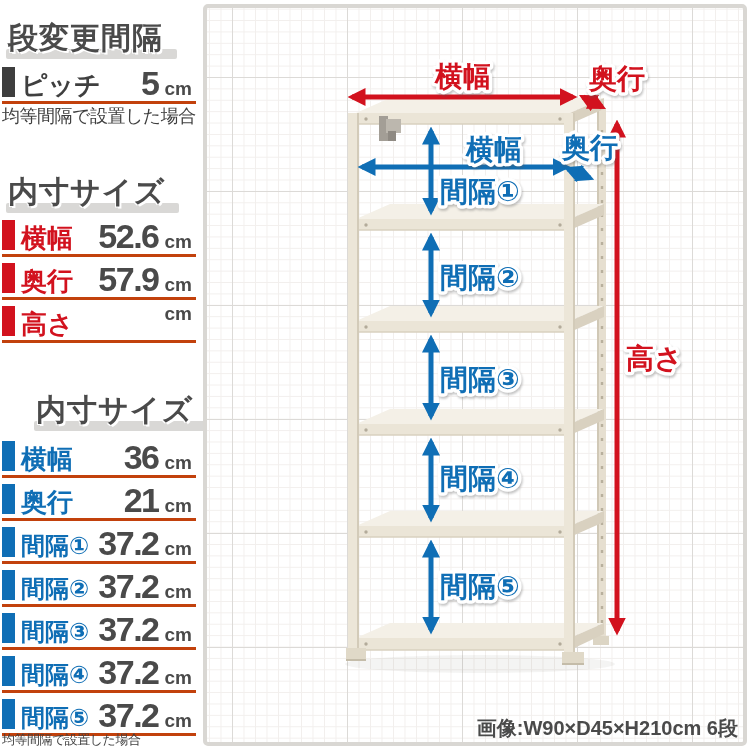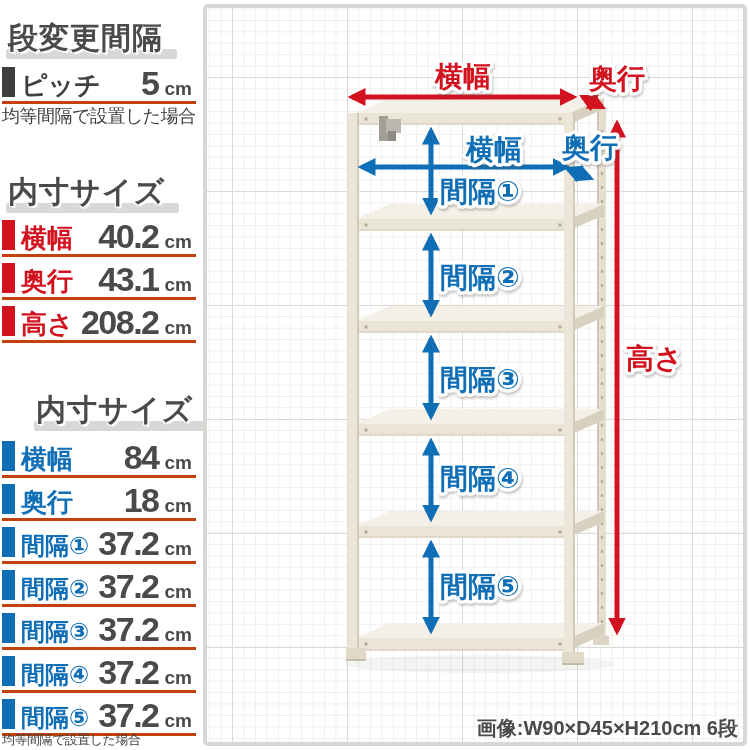--- a/index.html
+++ b/index.html
@@ -98,56 +98,55 @@
     </span>
   </div>
   <div class="note" style="top:92px;">均等間隔で設置した場合</div>
 
   <div class="hd" style="top:160px;">内寸サイズ</div>
 
   <div class="row" style="top:205px;">
     <span class="marker red"></span>
     <span class="lbl red">横幅</span>
     <span class="val">
-      <span class="num">40.2</span>
+      <span class="num">52.6</span>
       <span class="unit">cm</span>
     </span>
   </div>
   <div class="row" style="top:248px;">
     <span class="marker red"></span>
     <span class="lbl red">奥行</span>
     <span class="val">
-      <span class="num">43.1</span>
+      <span class="num">57.9</span>
       <span class="unit">cm</span>
     </span>
   </div>
   <div class="row" style="top:291px;">
     <span class="marker red"></span>
     <span class="lbl red">高さ</span>
     <span class="val">
-      <span class="num">208.2</span>
       <span class="unit">cm</span>
     </span>
   </div>
 
   <div class="hd" style="top:378px;margin-left:28px;">内寸サイズ</div>
 
   <div class="row" style="top:426px;">
     <span class="marker blue"></span>
     <span class="lbl blue">横幅</span>
     <span class="val">
-      <span class="num">84</span>
+      <span class="num">36</span>
       <span class="unit">cm</span>
     </span>
   </div>
   <div class="row" style="top:469px;">
     <span class="marker blue"></span>
     <span class="lbl blue">奥行</span>
     <span class="val">
-      <span class="num">18</span>
+      <span class="num">21</span>
       <span class="unit">cm</span>
     </span>
   </div>
   <div class="row" style="top:512px;">
     <span class="marker blue"></span>
     <span class="lbl blue sm">間隔①</span>
     <span class="val">
       <span class="num">37.2</span>
       <span class="unit">cm</span>
     </span>

